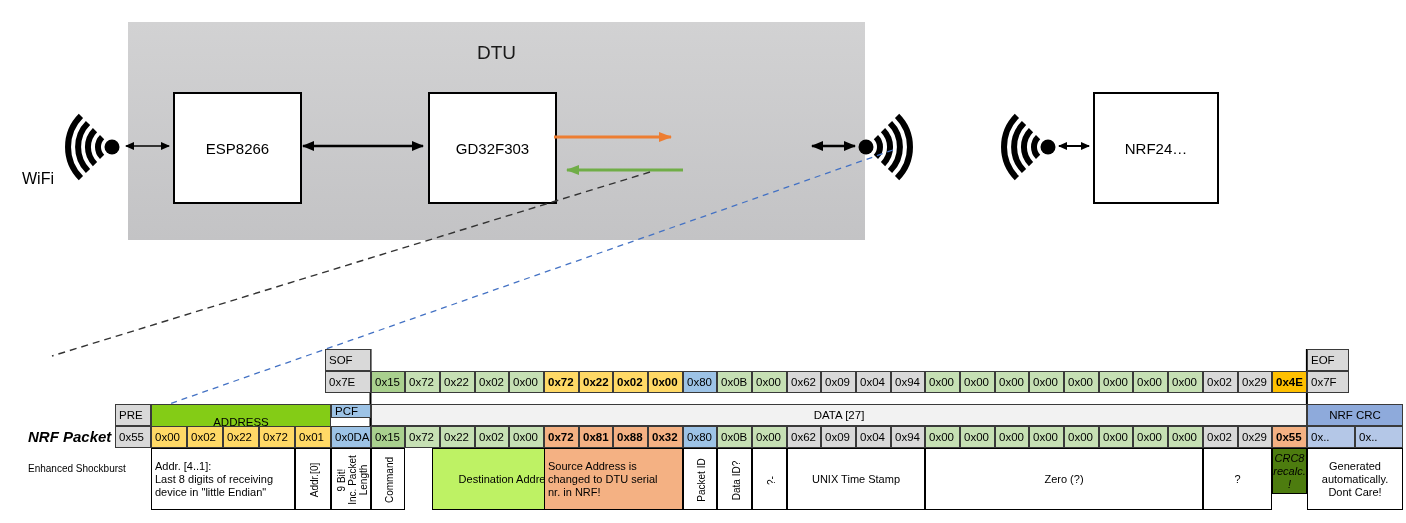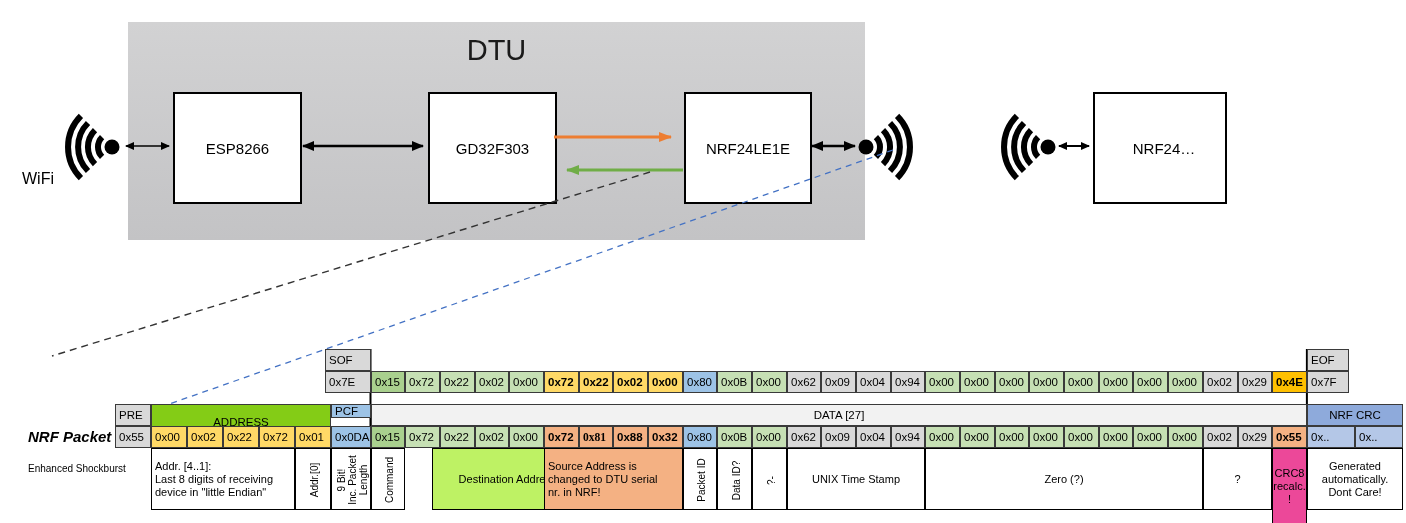--- a/index.html
+++ b/index.html
@@ -1,20 +1,20 @@
 <!DOCTYPE html>
 <html><head>
 <meta charset="utf-8">
 <style>
   html,body{margin:0;padding:0;background:#fff;}
   #app{position:relative;width:1406px;height:523px;background:#fff;
        font-family:"Liberation Sans",sans-serif;color:#000;overflow:hidden;}
   .group-box{position:absolute;background:linear-gradient(180deg,#d2d2d3,#c3c3c5);}
-  .group-title{position:absolute;top:12px;left:0;width:100%;text-align:center;
-       font-size:29px;color:#1a1a1a;}
+  .group-title{position:absolute;top:20px;left:0;width:100%;text-align:center;
+       font-size:19px;color:#1a1a1a;}
   .chip{position:absolute;background:#fff;border:2px solid #000;display:flex;
        align-items:center;justify-content:center;font-size:15px;}
   .txt{position:absolute;white-space:nowrap;}
   #wifi-label{font-size:16px;}
   .pkt-label{font-size:15px;font-weight:700;font-style:italic;}
   #es-label{font-size:10px;margin-top:12px;}
   svg.overlay{position:absolute;left:0;top:0;pointer-events:none;}
   .cell{position:absolute;box-sizing:border-box;border:1px solid #3a3a3a;
        display:flex;align-items:center;font-size:11.5px;line-height:12px;
        padding:0 3px;background:#fff;overflow:visible;white-space:pre-line;}
@@ -29,22 +29,21 @@
 
 <div id="app">
 
   <div class="group-box" style="left:128px;top:22px;width:737px;height:218px;">
     <div class="group-title">DTU</div>
   </div>
 
 
   <div class="chip" style="left:173px;top:92px;width:125px;height:108px;">ESP8266</div>
   <div class="chip" style="left:428px;top:92px;width:125px;height:108px;">GD32F303</div>
-  <div class="chip" style="left:684px;top:92px;width:124px;height:108px;">NRF24LE1E</div>
-  <div class="chip" style="left:1093px;top:92px;width:122px;height:108px;padding-left:8px;">NRF24…</div>
+  <div class="chip" style="left:1093px;top:92px;width:122px;height:108px;">NRF24…</div>
 
   <div class="txt" id="wifi-label" style="left:22px;top:122px;margin-top:48px;">WiFi</div>
 
   <div class="txt pkt-label" style="left:28px;top:428px;">NRF Packet</div>
   <div class="txt" id="es-label" style="left:28px;top:451px;">Enhanced Shockburst</div>
 
   <svg class="overlay" width="1406" height="523" viewBox="0 0 1406 523">
     <defs>
       <marker id="mS" markerUnits="userSpaceOnUse" markerWidth="10" markerHeight="10" refX="8" refY="5" orient="auto-start-reverse">
         <path d="M0,1 L9,5 L0,9 Z" fill="#000"></path>
@@ -140,21 +139,21 @@
       <div class="cell" style="left: 295px; top: 426px; width: 36px; height: 22px; background: rgb(255, 217, 102);">0x01</div>
       <div class="cell" style="left: 331px; top: 404px; width: 40px; height: 14px; background: rgb(157, 195, 230);">PCF</div>
       <div class="cell" style="left: 331px; top: 426px; width: 40px; height: 22px; background: rgb(157, 195, 230);">0x0DA</div>
       <div class="cell center" style="left: 371px; top: 404px; width: 936px; height: 22px; background: rgb(242, 242, 242);">DATA [27]</div>
       <div class="cell" style="left: 371px; top: 426px; width: 34px; height: 22px; background: rgb(169, 208, 142);">0x15</div>
       <div class="cell" style="left: 405px; top: 426px; width: 35px; height: 22px; background: rgb(198, 224, 180);">0x72</div>
       <div class="cell" style="left: 440px; top: 426px; width: 35px; height: 22px; background: rgb(198, 224, 180);">0x22</div>
       <div class="cell" style="left: 475px; top: 426px; width: 34px; height: 22px; background: rgb(198, 224, 180);">0x02</div>
       <div class="cell" style="left: 509px; top: 426px; width: 35px; height: 22px; background: rgb(198, 224, 180);">0x00</div>
       <div class="cell" style="left: 544px; top: 426px; width: 35px; height: 22px; background: rgb(244, 177, 131); font-weight: 700;">0x72</div>
-      <div class="cell" style="left: 579px; top: 426px; width: 34px; height: 22px; background: rgb(244, 177, 131); font-weight: 700; font-family: Liberation Serif, serif;">0x81</div>
+      <div class="cell" style="left: 579px; top: 426px; width: 34px; height: 22px; background: rgb(244, 177, 131); font-weight: 700;">0x81</div>
       <div class="cell" style="left: 613px; top: 426px; width: 35px; height: 22px; background: rgb(244, 177, 131); font-weight: 700;">0x88</div>
       <div class="cell" style="left: 648px; top: 426px; width: 35px; height: 22px; background: rgb(244, 177, 131); font-weight: 700;">0x32</div>
       <div class="cell" style="left: 683px; top: 426px; width: 34px; height: 22px; background: rgb(157, 195, 230);">0x80</div>
       <div class="cell" style="left: 717px; top: 426px; width: 35px; height: 22px; background: rgb(198, 224, 180);">0x0B</div>
       <div class="cell" style="left: 752px; top: 426px; width: 35px; height: 22px; background: rgb(198, 224, 180);">0x00</div>
       <div class="cell" style="left: 787px; top: 426px; width: 34px; height: 22px; background: rgb(217, 217, 217);">0x62</div>
       <div class="cell" style="left: 821px; top: 426px; width: 35px; height: 22px; background: rgb(217, 217, 217);">0x09</div>
       <div class="cell" style="left: 856px; top: 426px; width: 35px; height: 22px; background: rgb(217, 217, 217);">0x04</div>
       <div class="cell" style="left: 891px; top: 426px; width: 34px; height: 22px; background: rgb(217, 217, 217);">0x94</div>
       <div class="cell" style="left: 925px; top: 426px; width: 35px; height: 22px; background: rgb(198, 224, 180);">0x00</div>
@@ -182,20 +181,20 @@
       <div class="cell center ann" style="left: 405px; top: 448px; width: 151px; height: 62px; background: #bef264; margin-left: 27px;">Destination Address</div>
       <div class="cell ann" style="left: 544px; top: 448px; width: 139px; height: 62px; background: rgb(244, 177, 131); text-align: left;">Source Address is
 changed to DTU serial
 nr. in NRF!</div>
       <div class="cell center ann" style="left: 683px; top: 448px; width: 34px; height: 62px; background: rgb(255, 255, 255);"><div class="vert" style="width: 58px; height: 34px; left: -12px; top: 14px;">Packet ID</div></div>
       <div class="cell center ann" style="left: 717px; top: 448px; width: 35px; height: 62px; background: rgb(255, 255, 255);"><div class="vert" style="width: 58px; height: 35px; left: -11.5px; top: 13.5px;">Data ID?</div></div>
       <div class="cell center ann" style="left: 752px; top: 448px; width: 35px; height: 62px; background: rgb(255, 255, 255);"><div class="vert" style="width: 58px; height: 35px; left: -11.5px; top: 13.5px;">?-</div></div>
       <div class="cell center ann" style="left: 787px; top: 448px; width: 138px; height: 62px; background: rgb(255, 255, 255);">UNIX Time Stamp</div>
       <div class="cell center ann" style="left: 925px; top: 448px; width: 278px; height: 62px; background: rgb(255, 255, 255);">Zero (?)</div>
       <div class="cell center ann" style="left: 1203px; top: 448px; width: 69px; height: 62px; background: rgb(255, 255, 255);">?</div>
-      <div class="cell center ann" style="left: 1272px; top: 448px; width: 35px; height: 76px; background: #ec4899;">CRC8
+      <div class="cell center ann" style="left: 1272px; top: 448px; width: 35px; height: 46px; background: #4d7c0f; font-style: italic;">CRC8
 recalc.
 !</div>
       <div class="cell center ann" style="left: 1307px; top: 448px; width: 96px; height: 62px; background: rgb(255, 255, 255);">Generated
 automatically.
 Dont Care!</div>
     </div>
 </div>
 
 </body></html>

